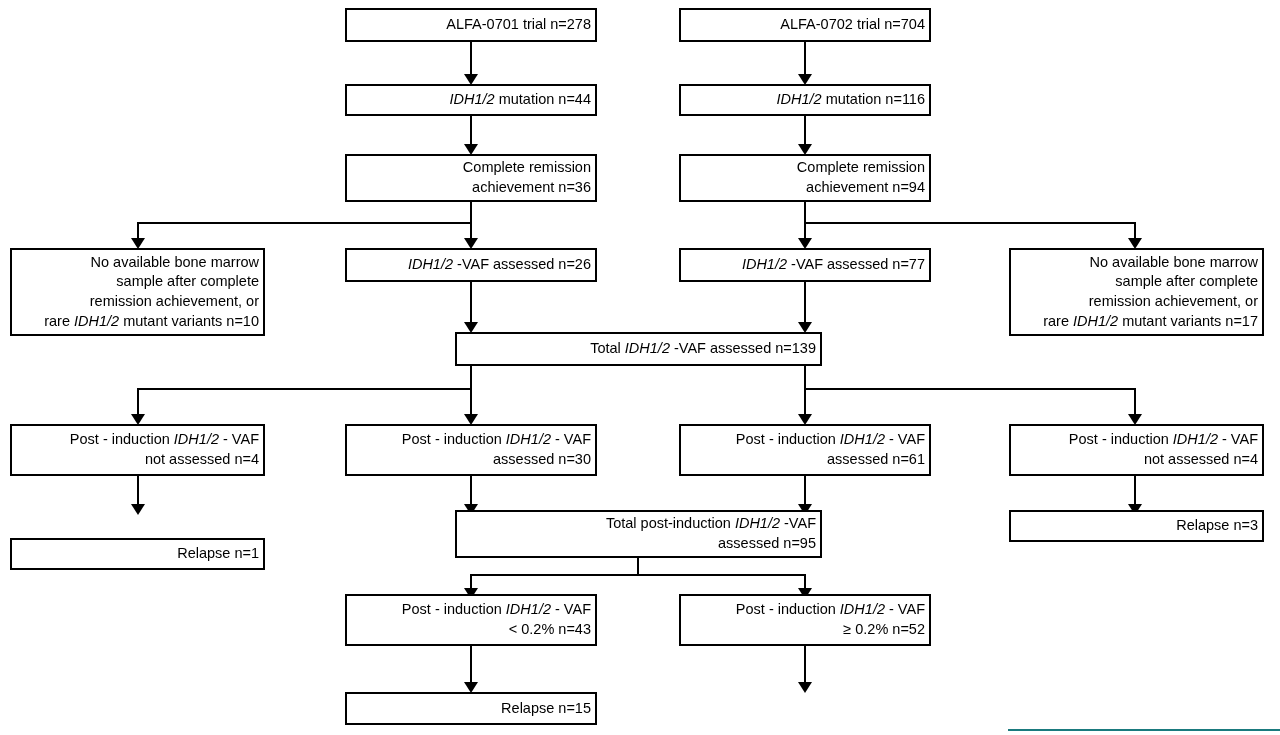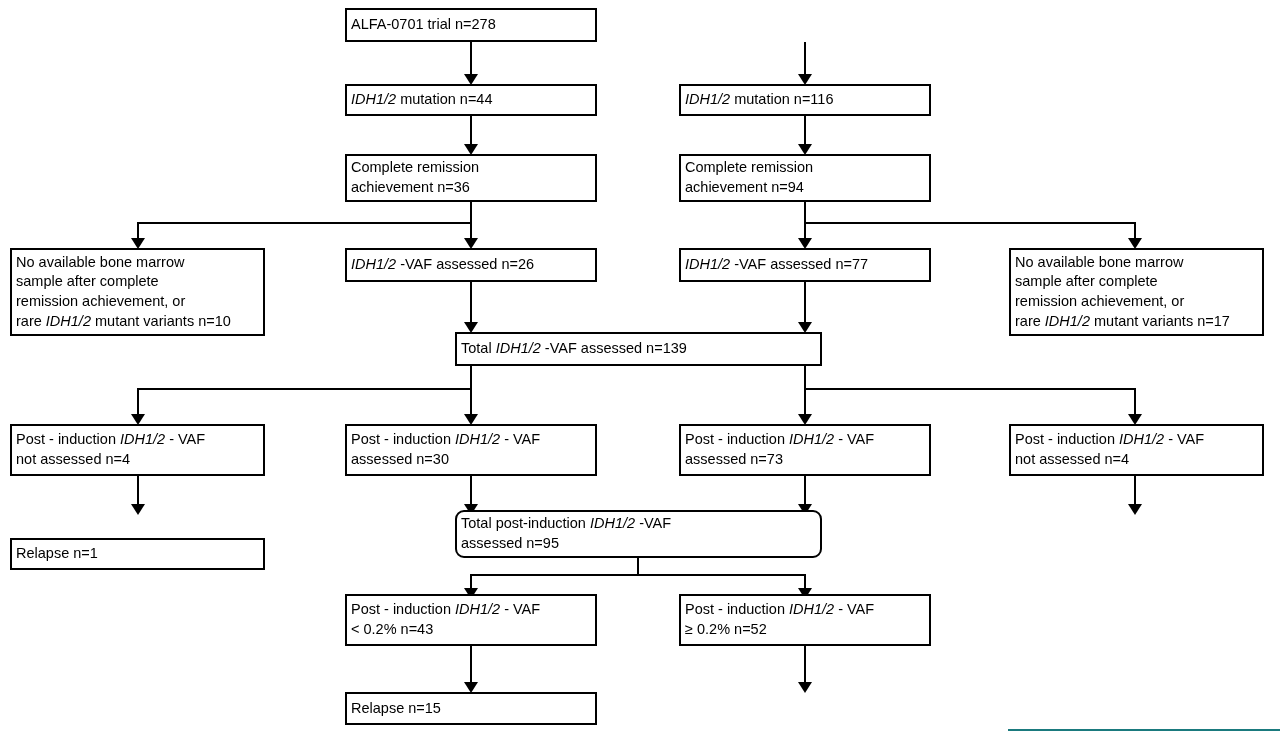--- a/index.html
+++ b/index.html
@@ -16,21 +16,21 @@
     overflow:hidden;
   }
   .node{
     position:absolute;
     box-sizing:border-box;
     border:2px solid #000000;
     background:#ffffff;
     display:flex;
     align-items:center;
     justify-content:center;
-    text-align:left;
+    text-align:right;
     font-size:14.5px;
     line-height:1.35;
     padding:2px 4px;
     z-index:4;
   }
   .node .txt{display:block;width:100%;}
   .node i{}
   .ln{
     position:absolute;
     background:#000000;
@@ -54,20 +54,23 @@
   }
 </style>
 </head>
 <body>
 
 <div id="canvas">
 
   <div class="node" style="left:345px;top:8px;width:252px;height:34px;">
     <span class="txt">ALFA-0701 trial n=278</span>
   </div>
+  <div class="node" style="left:679px;top:8px;width:252px;height:34px;">
+    <span class="txt">ALFA-0702 trial n=704</span>
+  </div>
 
   <div class="ln vln" style="left:470px;top:42px;height:36px;"></div>
   <div class="arw" style="left:464px;top:74px;"></div>
   <div class="ln vln" style="left:804px;top:42px;height:36px;"></div>
   <div class="arw" style="left:798px;top:74px;"></div>
 
   <div class="node" style="left:345px;top:84px;width:252px;height:32px;">
     <span class="txt"><i>IDH1/2</i><span> mutation n=44</span></span>
   </div>
   <div class="node" style="left:679px;top:84px;width:252px;height:32px;">
@@ -162,21 +165,21 @@
   <div class="node" style="left:345px;top:424px;width:252px;height:52px;">
     <span class="txt">
       <span>Post - induction  </span><i>IDH1/2</i><span> - VAF</span><br>
       <span>assessed  n=30</span>
     </span>
   </div>
 
   <div class="node" style="left:679px;top:424px;width:252px;height:52px;">
     <span class="txt">
       <span>Post - induction  </span><i>IDH1/2</i><span> - VAF</span><br>
-      <span>assessed  n=73</span>
+      <span>assessed  n=61</span>
     </span>
   </div>
 
   <div class="node" style="left:1009px;top:424px;width:255px;height:52px;">
     <span class="txt">
       <span>Post - induction  </span><i>IDH1/2</i><span> - VAF</span><br>
       <span>not assessed  n=4</span>
     </span>
   </div>
 
@@ -189,27 +192,30 @@
   <div class="ln vln" style="left:804px;top:476px;height:32px;"></div>
   <div class="arw" style="left:798px;top:504px;"></div>
 
   <div class="ln vln" style="left:1134px;top:476px;height:32px;"></div>
   <div class="arw" style="left:1128px;top:504px;"></div>
 
   <div class="node" style="left:10px;top:510px;width:255px;height:32px;margin-top:28px;">
     <span class="txt">Relapse n=1</span>
   </div>
 
-  <div class="node" style="left:455px;top:510px;width:367px;height:48px;border-radius:9px;">
+  <div class="node" style="left:455px;top:510px;width:367px;height:48px;">
     <span class="txt">
       <span>Total post-induction </span><i>IDH1/2</i><span> -VAF</span><br>
       <span>assessed  n=95</span>
     </span>
   </div>
 
+  <div class="node" style="left:1009px;top:510px;width:255px;height:32px;">
+    <span class="txt">Relapse n=3</span>
+  </div>
 
   <div class="ln vln" style="left:637px;top:558px;height:18px;"></div>
   <div class="ln hln" style="left:470px;top:574px;width:336px;"></div>
   <div class="ln vln" style="left:470px;top:574px;height:18px;"></div>
   <div class="arw" style="left:464px;top:588px;"></div>
   <div class="ln vln" style="left:804px;top:574px;height:18px;"></div>
   <div class="arw" style="left:798px;top:588px;"></div>
 
   <div class="node" style="left:345px;top:594px;width:252px;height:52px;">
     <span class="txt">

